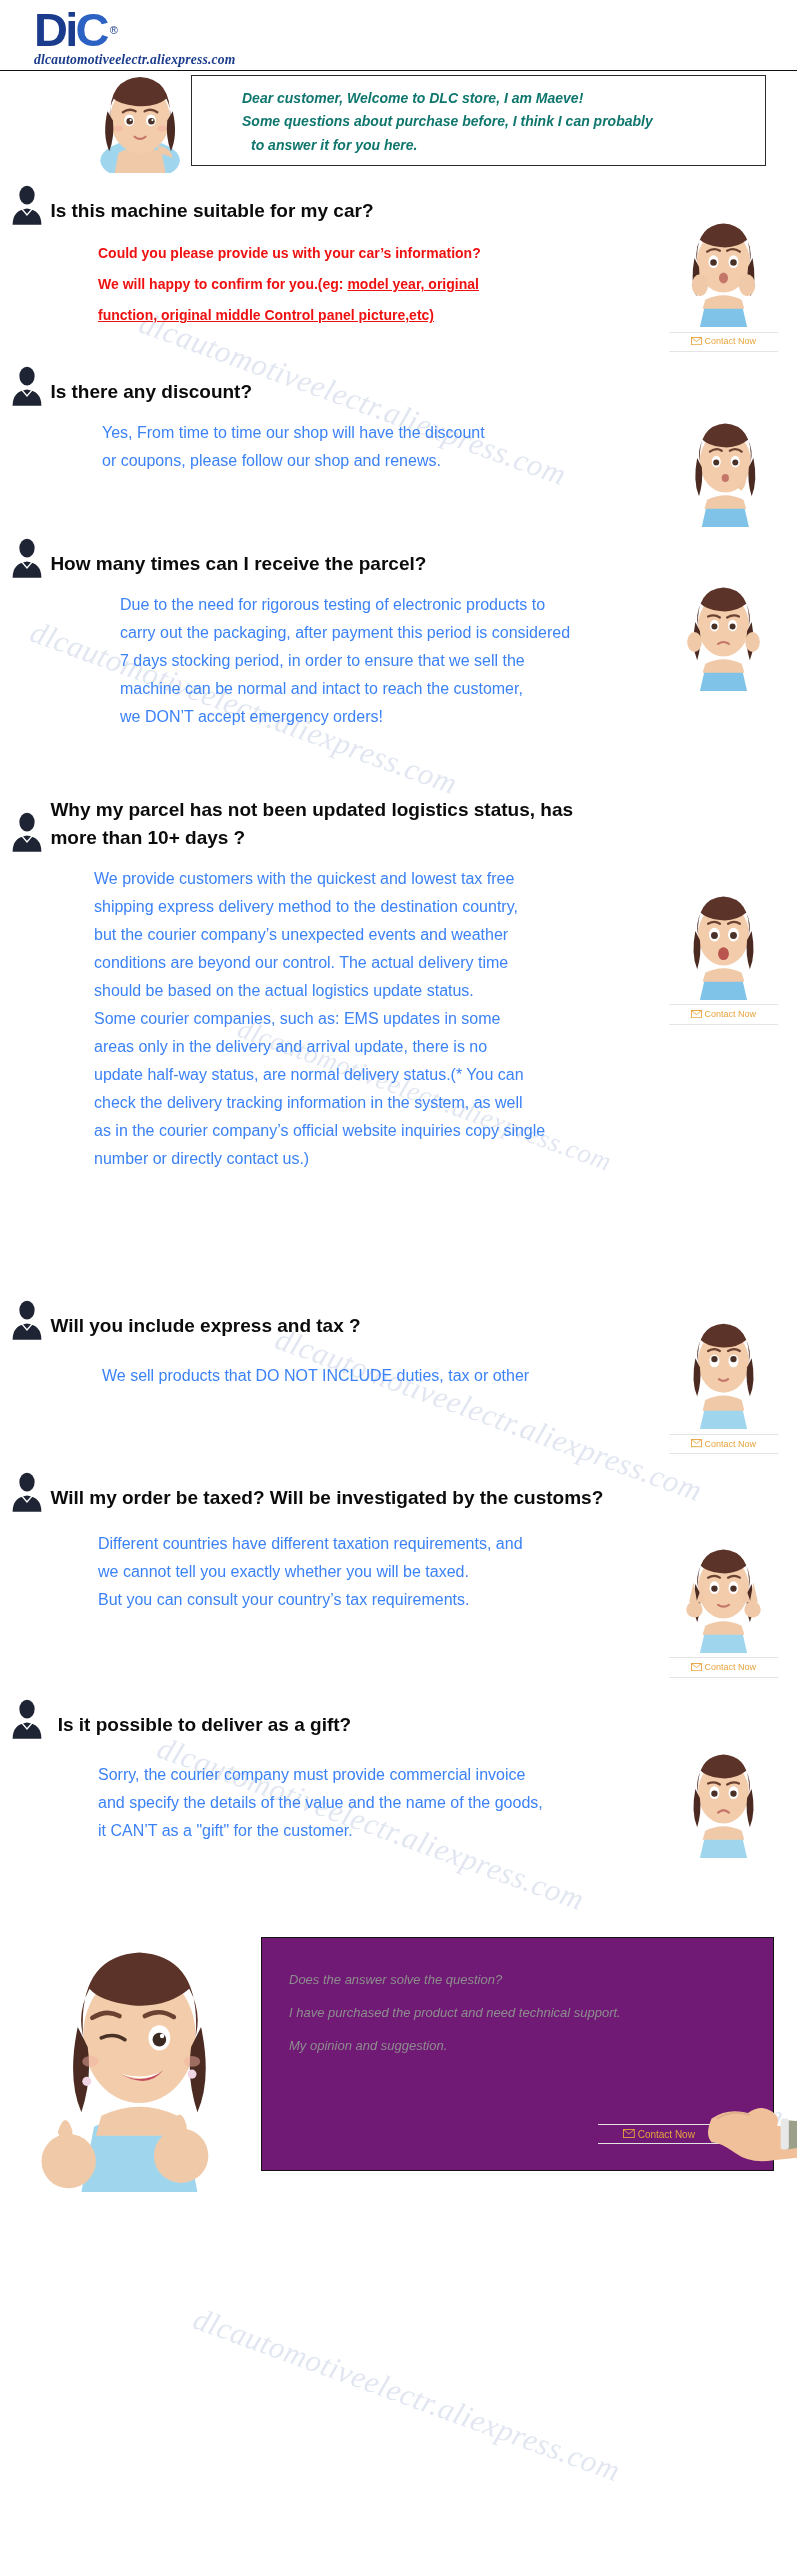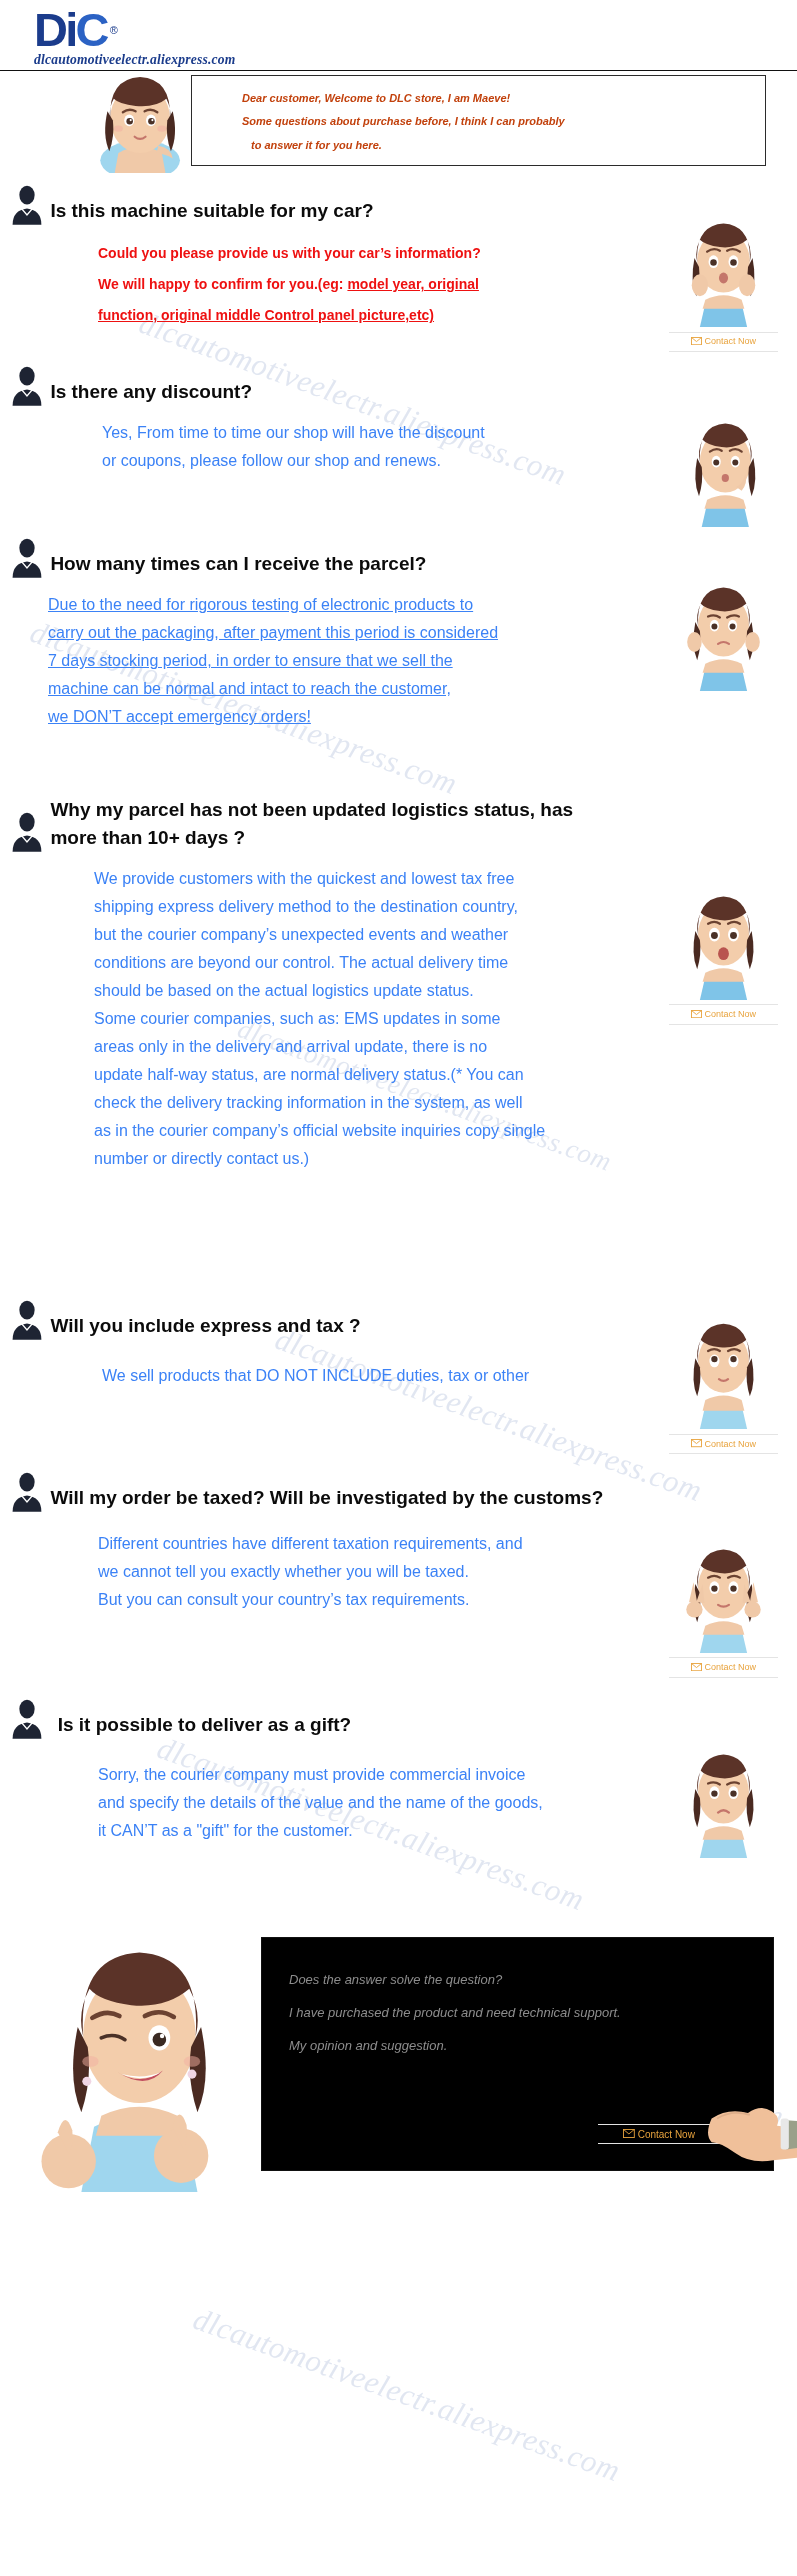--- a/index.html
+++ b/index.html
@@ -91,23 +91,23 @@
     height: 91px;
     border: 0.9px solid #2b2b2b;
     box-sizing: border-box;
     background: #fff;
   }
   .greet-text {
     padding: 11px 0 0 50px;
     font-family: "Liberation Sans", sans-serif;
     font-style: italic;
     font-weight: bold;
-    font-size: 11px;
+    font-size: 14px;
     line-height: 23.6px;
-    color: #c2410c;
+    color: #0f766e;
   }
   .greet-text div:last-child { padding-left: 9px; }
 
   .greet-girl {
     position: absolute;
     left: 64px;
     top: -5.4px;
     width: 154px;
     height: 107px;
     z-index: 5;
@@ -189,21 +189,21 @@
     height: 299px;
   }
   .footer-box {
     position: absolute;
     left: 261px;
     top: 44px;
     width: 513px;
     height: 234px;
     border: 1.8px solid #111;
     box-sizing: border-box;
-    background: #000000;
+    background: #701a75;
   }
   .footer-lines {
     padding: 25.4px 0 0 27px;
     font-family: "Liberation Sans", sans-serif;
     font-style: italic;
     font-size: 13px;
     line-height: 33px;
     color: #8d8d8d;
   }
   .footer-contact {
@@ -367,21 +367,21 @@
 
   <div class="qa" style="height:254px;">
     <div class="q-row">
       <svg class="q-icon" viewBox="0 0 40 44">
         <ellipse cx="20" cy="11" rx="8.5" ry="10.5" fill="#1e2433"></ellipse>
         <path d="M4 44 q0 -16 16 -18 q16 2 16 18 z" fill="#1e2433"></path>
         <path d="M14 26 l6 7 l6 -7" stroke="#fff" stroke-width="1.6" fill="none"></path>
       </svg>
       <div class="q-text">How many times can I receive the parcel?</div>
     </div>
-    <div class="a-text" style="padding-left:48px;text-decoration:underline;">
+    <div class="a-text" style="padding-left:120px;">
       <div>Due to the need for rigorous testing of electronic products to</div>
       <div>carry out the packaging, after payment this period is considered</div>
       <div>7 days stocking period, in order to ensure that we sell the</div>
       <div>machine can be normal and intact to reach the customer,</div>
       <div>we DON’T accept emergency orders!</div>
     </div>
     <div class="avatar-slot" style="top:36px;">
       <svg viewBox="0 0 120 130" width="109" height="118">
         <path d="M40 104 q20 -12 40 0 l6 26 h-52 z" fill="#7fc4e8"></path>
         <path d="M40 100 q20 -10 40 0 l3 10 h-46 z" fill="#f0c9a8"></path>

